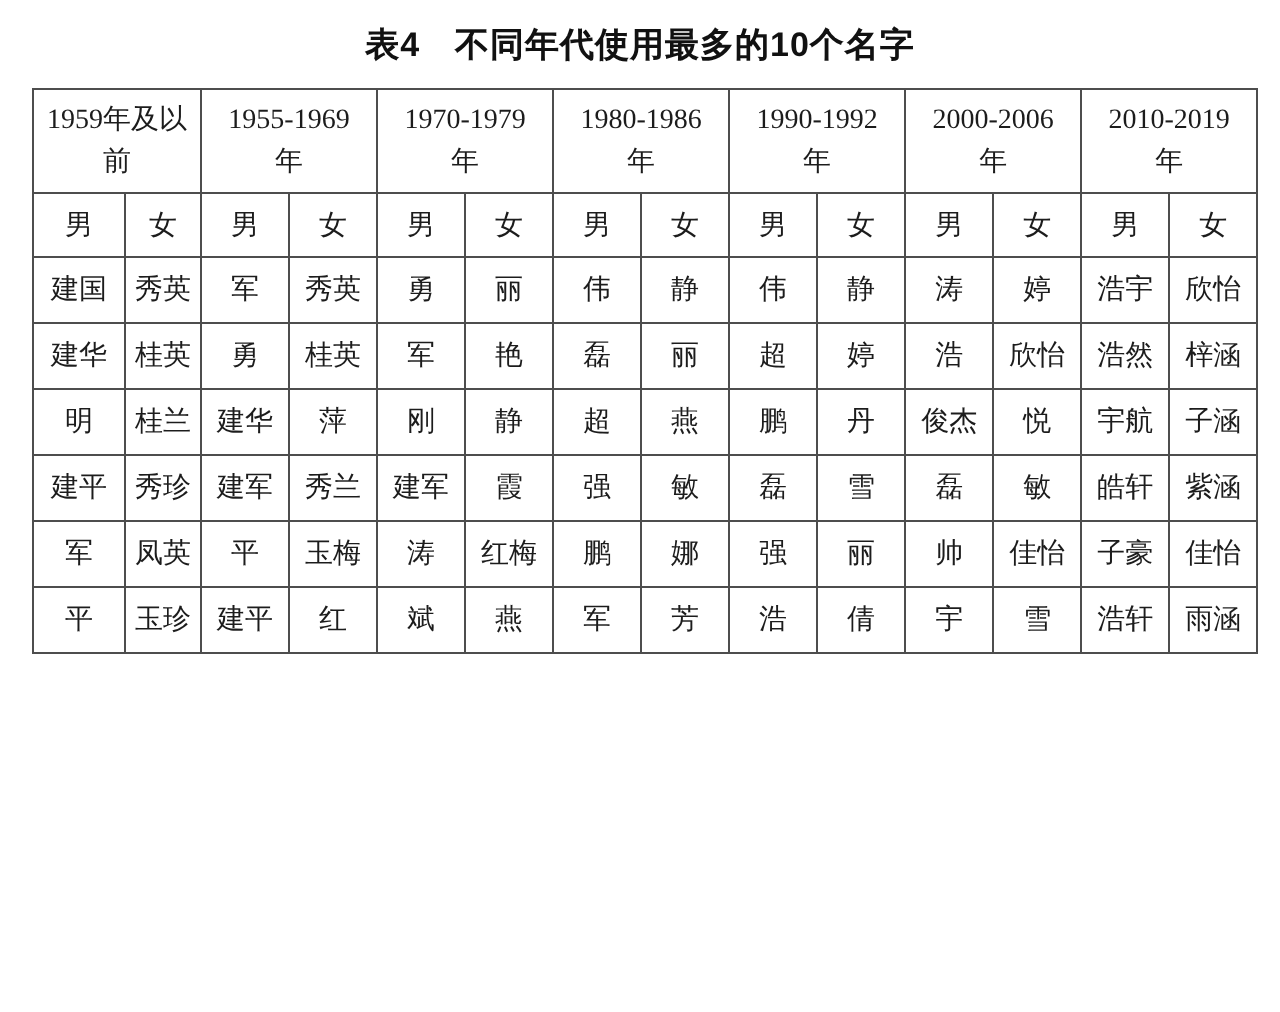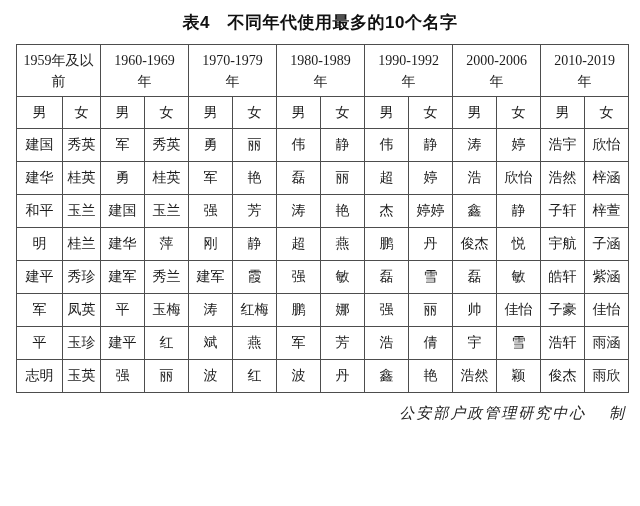--- a/index.html
+++ b/index.html
@@ -78,29 +78,29 @@
       <col style="width:44px">
         <col style="width:44px">
     </colgroup>
     <thead>
       <tr class="group-row">
         <th colspan="2">
           <span class="hline">1959年及以</span>
           <span class="hline">前</span>
         </th>
         <th colspan="2">
-          <span class="hline">1960-1969</span>
+          <span class="hline">1955-1969</span>
           <span class="hline">年</span>
         </th>
         <th colspan="2">
           <span class="hline">1970-1979</span>
           <span class="hline">年</span>
         </th>
         <th colspan="2">
-          <span class="hline">1980-1989</span>
+          <span class="hline">1980-1986</span>
           <span class="hline">年</span>
         </th>
         <th colspan="2">
           <span class="hline">1990-1992</span>
           <span class="hline">年</span>
         </th>
         <th colspan="2">
           <span class="hline">2000-2006</span>
           <span class="hline">年</span>
         </th>
@@ -151,36 +151,20 @@
           <td>军</td>
           <td>艳</td>
           <td>磊</td>
           <td>丽</td>
           <td>超</td>
           <td>婷</td>
           <td>浩</td>
           <td>欣怡</td>
           <td>浩然</td>
           <td>梓涵</td>
-        </tr>
-        <tr>
-          <td>和平</td>
-          <td>玉兰</td>
-          <td>建国</td>
-          <td>玉兰</td>
-          <td>强</td>
-          <td>芳</td>
-          <td>涛</td>
-          <td>艳</td>
-          <td>杰</td>
-          <td>婷婷</td>
-          <td>鑫</td>
-          <td>静</td>
-          <td>子轩</td>
-          <td>梓萱</td>
         </tr>
         <tr>
           <td>明</td>
           <td>桂兰</td>
           <td>建华</td>
           <td>萍</td>
           <td>刚</td>
           <td>静</td>
           <td>超</td>
           <td>燕</td>
@@ -232,34 +216,17 @@
           <td>燕</td>
           <td>军</td>
           <td>芳</td>
           <td>浩</td>
           <td>倩</td>
           <td>宇</td>
           <td>雪</td>
           <td>浩轩</td>
           <td>雨涵</td>
         </tr>
-        <tr>
-          <td>志明</td>
-          <td>玉英</td>
-          <td>强</td>
-          <td>丽</td>
-          <td>波</td>
-          <td>红</td>
-          <td>波</td>
-          <td>丹</td>
-          <td>鑫</td>
-          <td>艳</td>
-          <td>浩然</td>
-          <td>颖</td>
-          <td>俊杰</td>
-          <td>雨欣</td>
-        </tr>
       </tbody>
   </table>
 
-  <div class="footer">公安部户政管理研究中心　 制</div>
 
 </div>
 
 </body></html>

